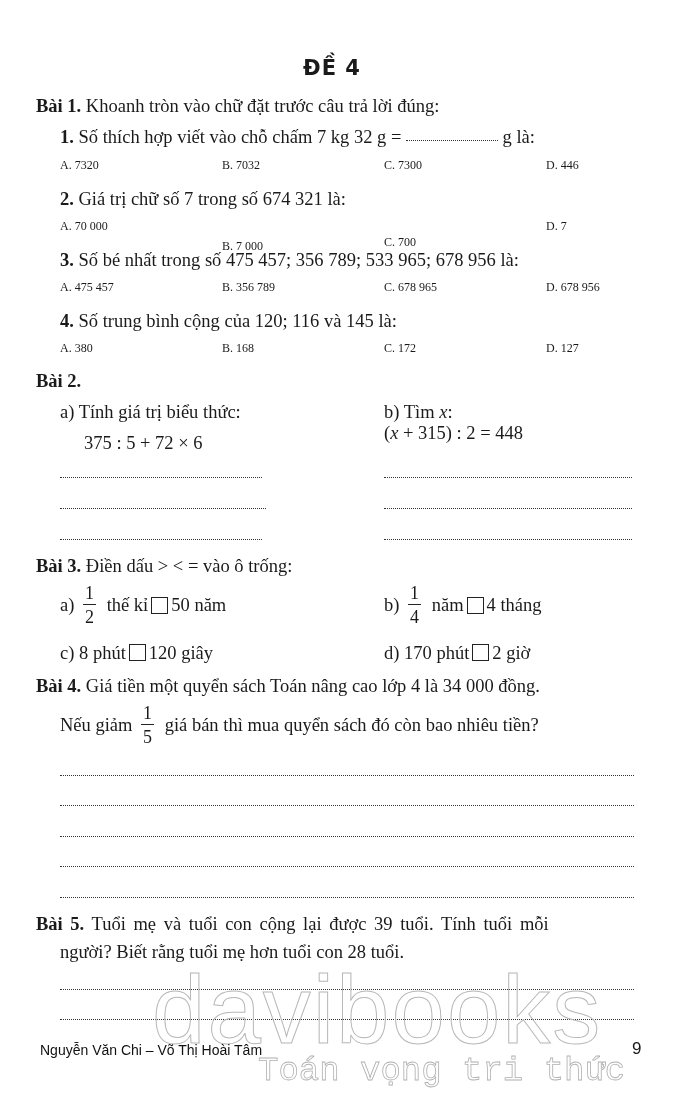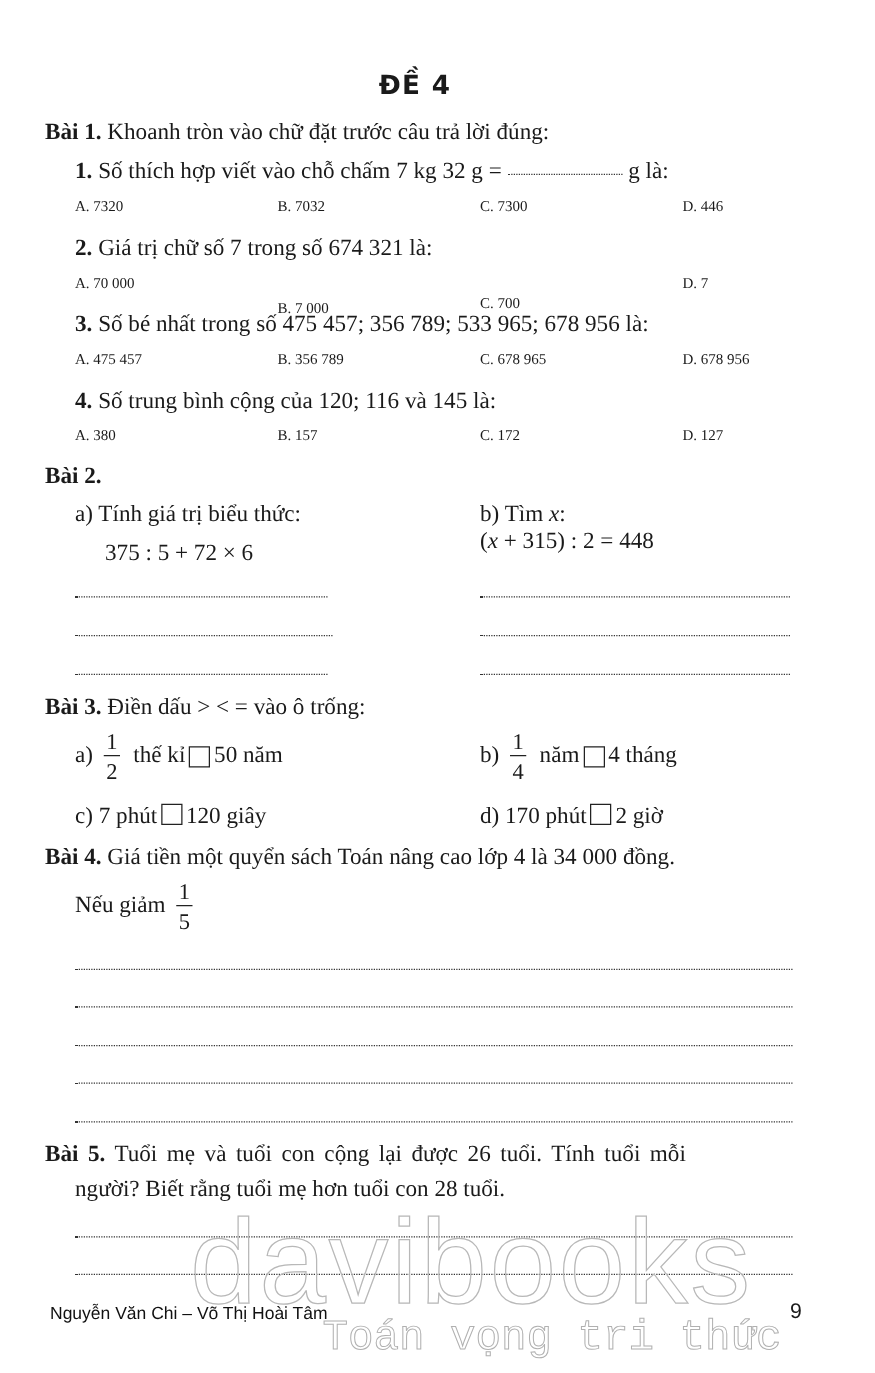--- a/index.html
+++ b/index.html
@@ -58,21 +58,21 @@
 <div class="abs opt" style="left:60px;top:280px;">A. 475 457</div>
 <div class="abs opt" style="left:222px;top:280px;">B. 356 789</div>
 <div class="abs opt" style="left:384px;top:280px;">C. 678 965</div>
 <div class="abs opt" style="left:546px;top:280px;">D. 678 956</div>
 
 <div class="abs serif" style="left:60px;top:311px;">
   <span class="bold">4.</span>
   <span>Số trung bình cộng của 120; 116 và 145 là:</span>
 </div>
 <div class="abs opt" style="left:60px;top:341px;">A. 380</div>
-<div class="abs opt" style="left:222px;top:341px;">B. 157</div>
+<div class="abs opt" style="left:222px;top:341px;">B. 168</div>
 <div class="abs opt" style="left:384px;top:341px;">C. 172</div>
 <div class="abs opt" style="left:546px;top:341px;">D. 127</div>
 
 <div class="abs serif bold" style="left:36px;top:371px;">Bài 2.</div>
 <div class="abs serif" style="left:60px;top:402px;">a) Tính giá trị biểu thức:</div>
 <div class="abs serif" style="left:84px;top:433px;">375 : 5 + 72 × 6</div>
 <div class="abs serif" style="left:384px;top:402px;">
   <span>b) Tìm </span><i>x</i><span>:</span>
 </div>
 <div class="abs serif" style="left:384px;top:423px;">
@@ -94,44 +94,45 @@
   <span class="frac"><span class="num">1</span><span class="den">2</span></span>
   <span style="vertical-align:middle;">thế kỉ</span><span class="box" style="vertical-align:middle;"></span><span style="vertical-align:middle;">50 năm</span>
 </div>
 <div class="abs serif" style="left:384px;top:584px;">
   <span style="vertical-align:middle;">b)</span>
   <span class="frac"><span class="num">1</span><span class="den">4</span></span>
   <span style="vertical-align:middle;">năm</span><span class="box" style="vertical-align:middle;"></span><span style="vertical-align:middle;">4 tháng</span>
 </div>
 <div class="abs serif" style="left:60px;top:643px;">
   <span>c)</span>
-  <span>7 phút</span><span class="box"></span><span>120 giây</span>
+  <span>8 phút</span><span class="box"></span><span>120 giây</span>
 </div>
 <div class="abs serif" style="left:384px;top:643px;">
   <span>d)</span>
   <span>170 phút</span><span class="box"></span><span>2 giờ</span>
 </div>
 
 <div class="abs serif" style="left:36px;top:676px;">
   <span class="bold">Bài 4.</span>
   <span>Giá tiền một quyển sách Toán nâng cao lớp 4 là 34 000 đồng.</span>
 </div>
 <div class="abs serif" style="left:60px;top:704px;">
   <span style="vertical-align:middle;">Nếu giảm</span>
   <span class="frac"><span class="num">1</span><span class="den">5</span></span>
+  <span style="vertical-align:middle;">giá bán thì mua quyển sách đó còn bao nhiêu tiền?</span>
 </div>
 <div class="dots" style="left:60px;width:574px;top:775px;"></div>
 <div class="dots" style="left:60px;width:574px;top:805px;"></div>
 <div class="dots" style="left:60px;width:574px;top:836px;"></div>
 <div class="dots" style="left:60px;width:574px;top:866px;"></div>
 <div class="dots" style="left:60px;width:574px;top:897px;"></div>
 
 <div class="abs serif" style="left:36px;top:914px;word-spacing:3px;">
   <span class="bold">Bài 5.</span>
-  <span>Tuổi mẹ và tuổi con cộng lại được 26 tuổi. Tính tuổi mỗi</span>
+  <span>Tuổi mẹ và tuổi con cộng lại được 39 tuổi. Tính tuổi mỗi</span>
 </div>
 <div class="abs serif" style="left:60px;top:942px;">người? Biết rằng tuổi mẹ hơn tuổi con 28 tuổi.</div>
 <div class="dots" style="left:60px;width:574px;top:989px;"></div>
 <div class="dots" style="left:60px;width:574px;top:1019px;"></div>
 
 <div class="abs wm1">davibooks</div>
 <div class="abs wm2">Toán vọng tri thức</div>
 
 <div class="abs footer" style="left:40px;top:1042px;">Nguyễn Văn Chi – Võ Thị Hoài Tâm</div>
 <div class="abs pagenum" style="left:632px;top:1039px;">9</div>

